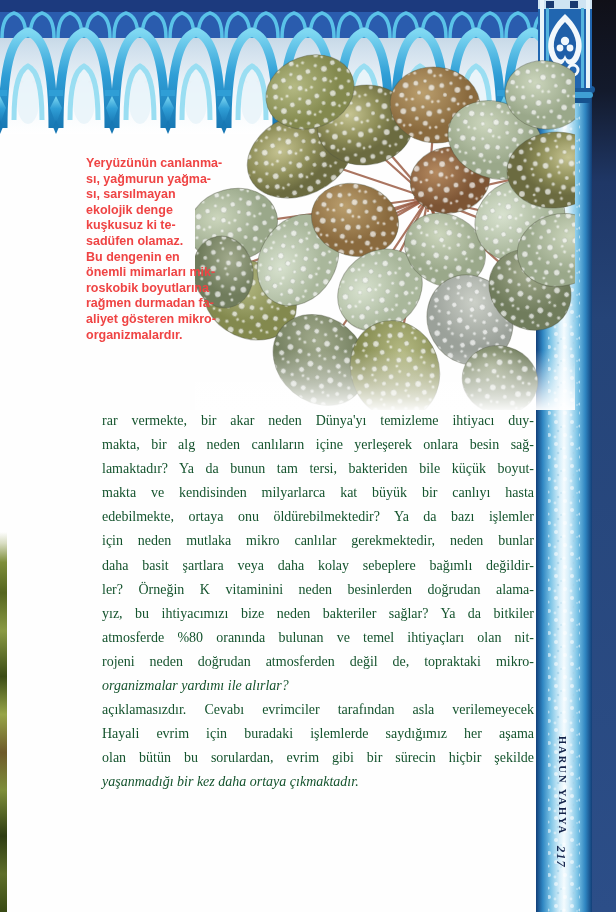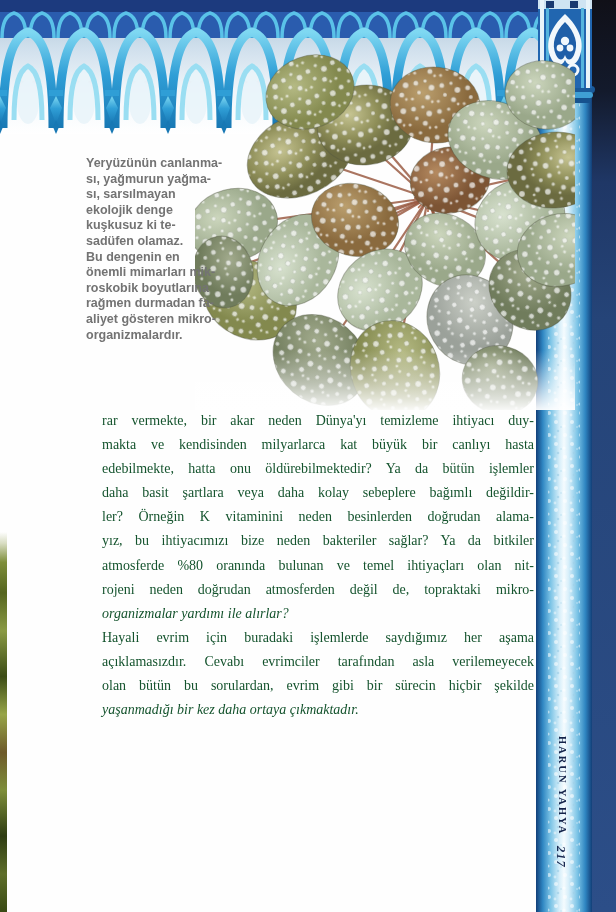--- a/index.html
+++ b/index.html
@@ -20,21 +20,21 @@
       #5e6e2a 90%, #394a14 100%);
   }
   
   .column-svg{left:536px; top:0; z-index:2;}
   
   .leaves{left:195px; top:50px; z-index:3;}
   
   .caption{
     left:86px; top:156px; width:166px; z-index:4;
     font-family:"Liberation Sans",sans-serif; font-weight:bold;
-    font-size:12.5px; line-height:15.6px; color:#737373;
+    font-size:12.5px; line-height:15.6px; color:#ef4444;
     white-space:pre-line;
   }
   
   .body-text{
     left:102px; top:409px; width:432px; z-index:4;
     font-size:14px; line-height:24.1px; color:#14532d;
   }
   .body-text .line{text-align:justify; text-align-last:justify;}
   .body-text .line.last{text-align-last:left;font-style:italic;}
   
@@ -437,30 +437,33 @@
 sadüfen olamaz.
 Bu dengenin en
 önemli mimarları mik-
 roskobik boyutlarına
 rağmen durmadan fa-
 aliyet gösteren mikro-
 organizmalardır.</div>
 
   <div class="layer body-text">
       <div class="line">rar vermekte, bir akar neden Dünya'yı temizleme ihtiyacı duy-</div>
+      <div class="line">makta, bir alg neden canlıların içine yerleşerek onlara besin sağ-</div>
+      <div class="line">lamaktadır? Ya da bunun tam tersi, bakteriden bile küçük boyut-</div>
       <div class="line">makta ve kendisinden milyarlarca kat büyük bir canlıyı hasta</div>
-      <div class="line">edebilmekte, hatta onu öldürebilmektedir? Ya da bütün işlemler</div>
+      <div class="line">edebilmekte, ortaya onu öldürebilmektedir? Ya da bazı işlemler</div>
+      <div class="line">için neden mutlaka mikro canlılar gerekmektedir, neden bunlar</div>
       <div class="line">daha basit şartlara veya daha kolay sebeplere bağımlı değildir-</div>
       <div class="line">ler? Örneğin K vitaminini neden besinlerden doğrudan alama-</div>
       <div class="line">yız, bu ihtiyacımızı bize neden bakteriler sağlar? Ya da bitkiler</div>
       <div class="line">atmosferde %80 oranında bulunan ve temel ihtiyaçları olan nit-</div>
       <div class="line">rojeni neden doğrudan atmosferden değil de, topraktaki mikro-</div>
       <div class="line last">organizmalar yardımı ile alırlar?</div>
+      <div class="line">açıklamasızdır. Cevabı evrimciler tarafından asla verilemeyecek</div>
       <div class="line">Hayali evrim için buradaki işlemlerde saydığımız her aşama</div>
-      <div class="line">açıklamasızdır. Cevabı evrimciler tarafından asla verilemeyecek</div>
       <div class="line">olan bütün bu sorulardan, evrim gibi bir sürecin hiçbir şekilde</div>
       <div class="line last">yaşanmadığı bir kez daha ortaya çıkmaktadır.</div>
     </div>
 
   <div class="layer author-vert">HARUN YAHYA</div>
   <div class="layer page-number">217</div>
 
 </div>
 
 </body></html>

